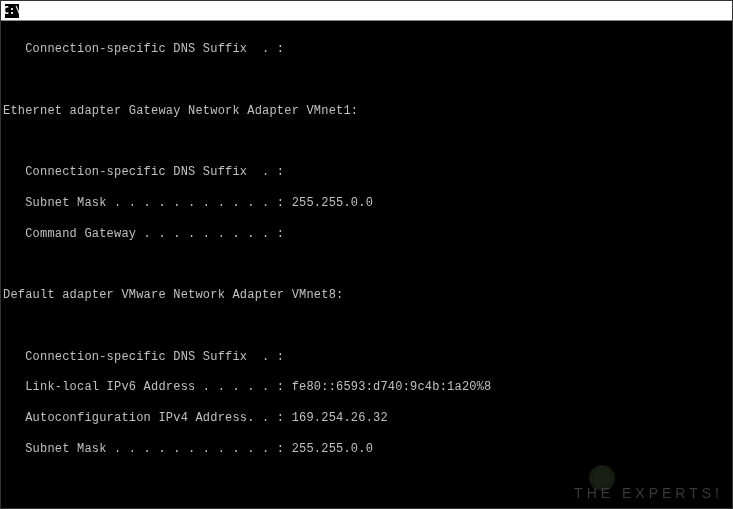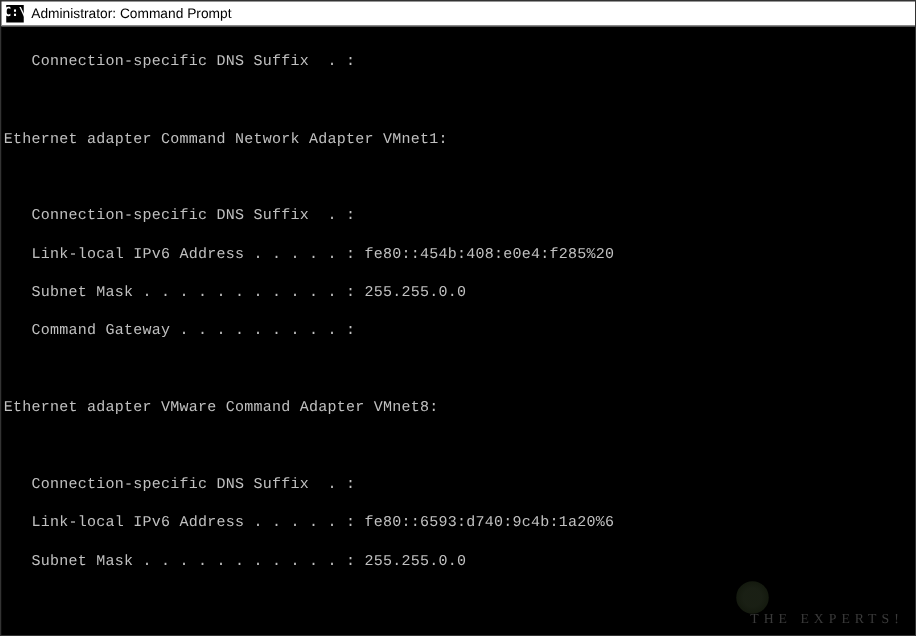--- a/index.html
+++ b/index.html
@@ -45,22 +45,22 @@
       padding: 6px 2px 2px 2px;
       line-height: 1.28;
       white-space: pre;
       letter-spacing: 0.2px;
     }
     .watermark {
       position: absolute;
       bottom: 8px;
       right: 10px;
       color: #3a3a3a;
-      font-family: Liberation Serif, serif;
-      font-size: 11px;
+      font-family: Liberation Sans, sans-serif;
+      font-size: 14px;
       letter-spacing: 4px;
       pointer-events: none;
       margin-top: 33px;
     }
     .watermark-icon {
       position: absolute;
       bottom: 18px;
       right: 118px;
       width: 26px;
       height: 26px;
@@ -68,37 +68,36 @@
       background: radial-gradient(circle, #4a5a3a 40%, #2a3a1a 100%);
       opacity: 0.35;
       pointer-events: none;
     }
   </style>
 </head>
 <body>
 
 <div class="titlebar">
   <span class="titlebar-icon">C:\</span>
-  <span>Administrator: Command Prompt</span>
 </div>
 
 <div class="terminal">
 <div>   Connection-specific DNS Suffix  . :</div>
 <div> </div>
-<div>Ethernet adapter Command Network Adapter VMnet1:</div>
+<div>Ethernet adapter Gateway Network Adapter VMnet1:</div>
 <div> </div>
 <div><span>   Connection-specific DNS Suffix  . :</span><span></span></div>
-<div><span>   Link-local IPv6 Address . . . . . :</span><span> fe80::454b:408:e0e4:f285%20</span></div>
 <div><span>   Subnet Mask . . . . . . . . . . . :</span><span> 255.255.0.0</span></div>
 <div><span>   Command Gateway . . . . . . . . . :</span><span></span></div>
 <div> </div>
-<div>Ethernet adapter VMware Command Adapter VMnet8:</div>
+<div>Default adapter VMware Network Adapter VMnet8:</div>
 <div> </div>
 <div><span>   Connection-specific DNS Suffix  . :</span><span></span></div>
-<div><span>   Link-local IPv6 Address . . . . . :</span><span> fe80::6593:d740:9c4b:1a20%6</span></div>
+<div><span>   Link-local IPv6 Address . . . . . :</span><span> fe80::6593:d740:9c4b:1a20%8</span></div>
+<div><span>   Autoconfiguration IPv4 Address. . :</span><span> 169.254.26.32</span></div>
 <div><span>   Subnet Mask . . . . . . . . . . . :</span><span> 255.255.0.0</span></div>
 
 
 
 
 
 
 
 
 

